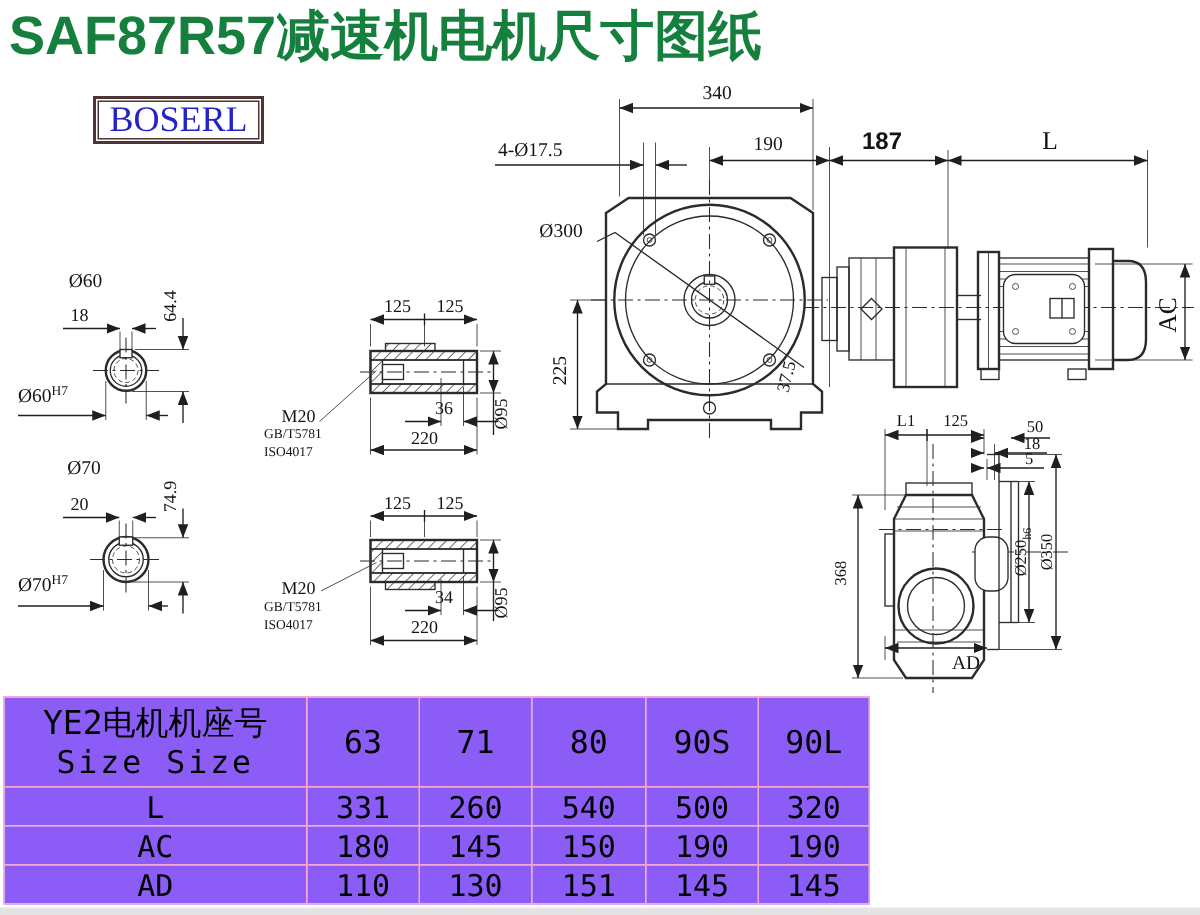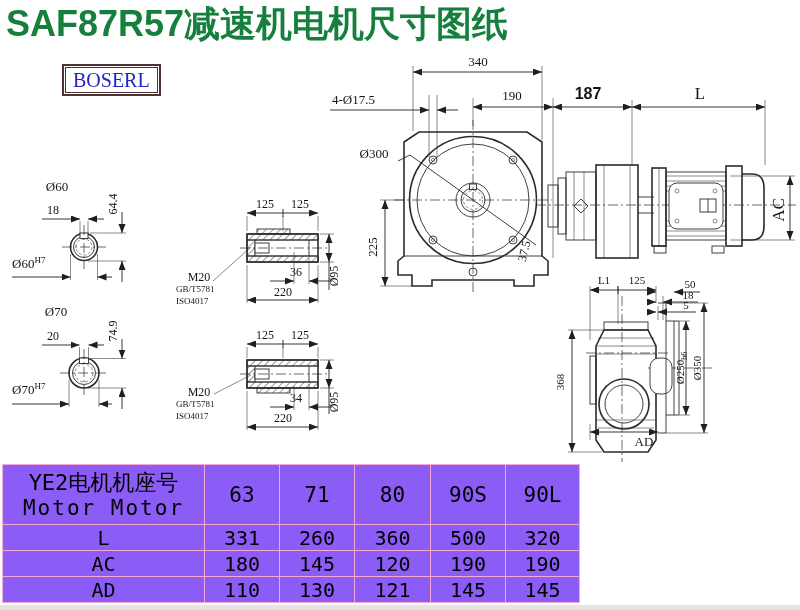--- a/index.html
+++ b/index.html
@@ -2,21 +2,21 @@
 <html><head>
 <meta charset="utf-8">
 <style>
   html,body{margin:0;padding:0;}
   body{width:800px;height:610px;background:#fff;position:relative;overflow:hidden;
        font-family:"Liberation Sans",sans-serif;}
   .title{position:absolute;left:6px;top:0px;font-size:36px;font-weight:bold;color:#15803d;
          letter-spacing:0px;white-space:nowrap;}
   .logo{position:absolute;left:62px;top:64px;border:2px solid #4e3434;padding:1px;background:#fff;}
   .logo-inner{border:1px solid #4e3434;padding:0 7px;font-family:"Liberation Serif",serif;
-         font-size:20px;line-height:24px;color:#2323c8;}
+         font-size:24px;line-height:24px;color:#2323c8;}
   svg{position:absolute;left:0;top:0;}
   svg text{fill:#141414;font-family:"Liberation Serif",serif;}
   .d{font-size:13px;}
   .d12{font-size:12px;}
   .ds{font-size:11px;}
   .tiny{font-size:9px;}
   .big{font-size:17px;}
   .bold187{font-family:"Liberation Sans",sans-serif;font-size:16px;font-weight:bold;}
   .s1{stroke:#2b2b2b;stroke-width:1.6;fill:none;}
   .s0{stroke:#2b2b2b;stroke-width:0.9;fill:none;}
@@ -348,48 +348,48 @@
       <col style="width:75px">
       <col style="width:75px">
       <col style="width:76px">
       <col style="width:75px">
       <col style="width:74px">
     </colgroup>
   <tbody>
       <tr>
     <td class="hd">
       <div class="hcn">YE2电机机座号</div>
-      <div class="hen">Motor Motor</div>
+      <div class="hen">Size Size</div>
     </td>
     <td class="hd">63</td>
     <td class="hd">71</td>
     <td class="hd">80</td>
     <td class="hd">90S</td>
     <td class="hd">90L</td>
   </tr>
   <tr>
     <td>L</td>
     <td>331</td>
     <td>260</td>
-    <td>360</td>
+    <td>540</td>
     <td>500</td>
     <td>320</td>
   </tr>
   <tr>
     <td>AC</td>
     <td>180</td>
     <td>145</td>
-    <td>120</td>
+    <td>150</td>
     <td>190</td>
     <td>190</td>
   </tr>
   <tr>
     <td>AD</td>
     <td>110</td>
     <td>130</td>
-    <td>121</td>
+    <td>151</td>
     <td>145</td>
     <td>145</td>
   </tr>
 </tbody>
   </table>
 
 <div class="strip"></div>
 
 </body></html>

